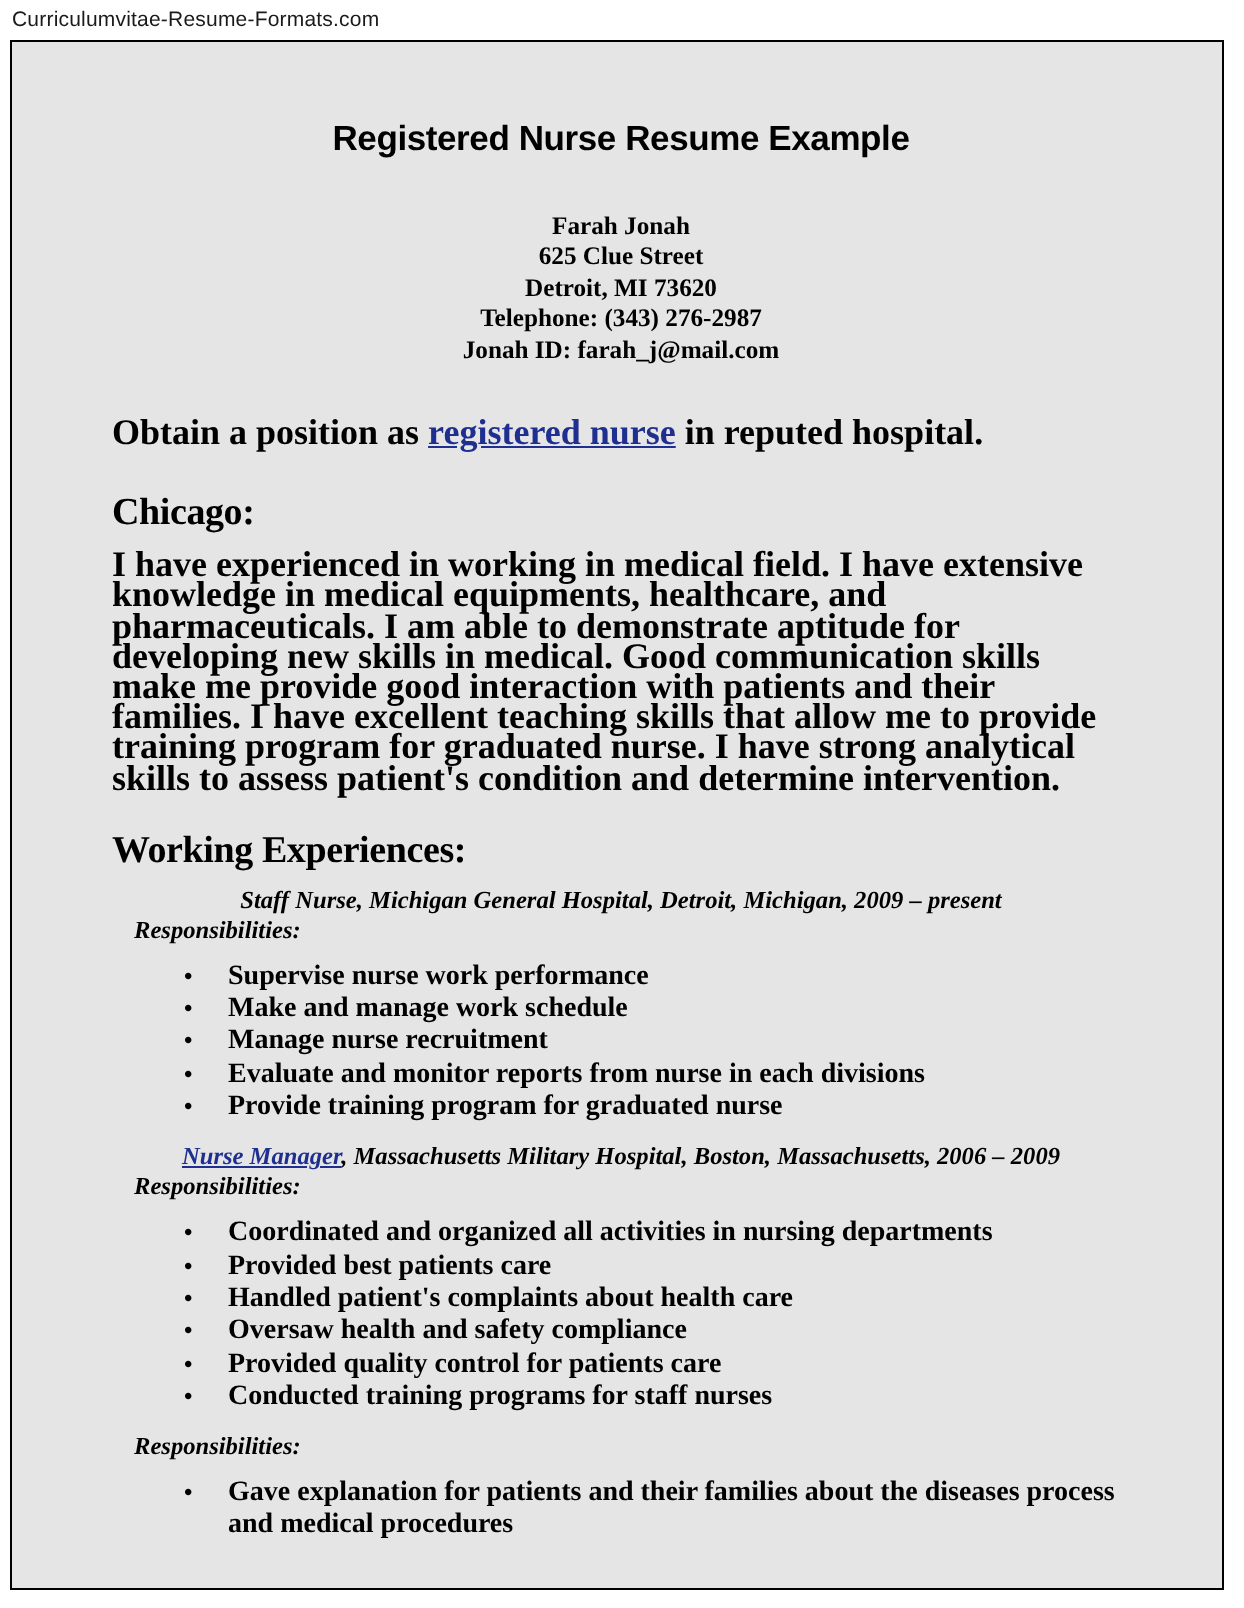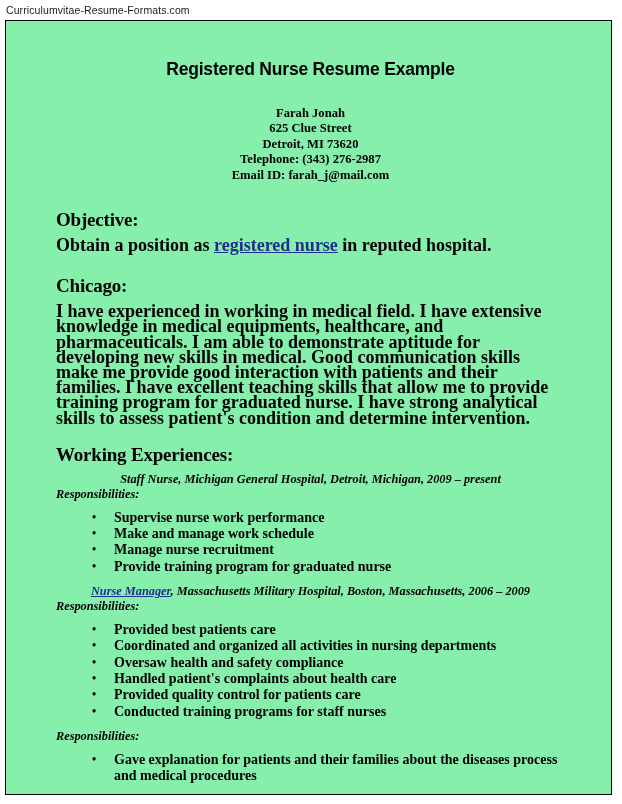--- a/index.html
+++ b/index.html
@@ -27,21 +27,21 @@
   }
 
   #page {
     position: absolute;
     left: 5px;
     top: 20px;
     width: 607px;
     height: 775px;
     border: 1.5px solid #000000;
     box-sizing: border-box;
-    background: #86efac;
+    background: #e5e5e5;
     overflow: hidden;
   }
 
   #sheet {
     padding: 38px 46px 0 50px;
   }
 
   .doc-title {
     text-align: center;
     font-family: "Liberation Sans", sans-serif;
@@ -93,21 +93,21 @@
     margin: 0;
     text-align: center;
   }
   .job-line a.doclink { font-style: italic; }
 
   .resp-label {
     font-size: 12.3px;
     font-weight: bold;
     font-style: italic;
     line-height: 15px;
-    margin: 0 0 8px 0;
+    margin: 0 0 8px 11px;
   }
 
   ul.bullets {
     list-style: none;
     margin: 0 0 9px 0;
     padding: 0 0 0 36px;
   }
   ul.bullets li {
     position: relative;
     font-size: 14px;
@@ -132,54 +132,54 @@
 <div id="page">
   <div id="sheet">
 
     <div class="doc-title">Registered Nurse Resume Example</div>
 
     <div class="contact-block">
       <div class="contact-line">Farah Jonah</div>
       <div class="contact-line">625 Clue Street</div>
       <div class="contact-line">Detroit, MI 73620</div>
       <div class="contact-line">Telephone: (343) 276-2987</div>
-      <div class="contact-line">Email ID: farah_j@mail.com</div>
+      <div class="contact-line">Jonah ID: farah_j@mail.com</div>
     </div>
 
-    <div class="section-heading">Objective:</div>
     <p class="body-text"><span>Obtain a position as </span><a class="doclink" href="#">registered nurse</a><span> in reputed hospital.</span></p>
 
     <div class="gap-objective"></div>
 
     <div class="section-heading">Chicago:</div>
     <p class="body-text">I have experienced in working in medical field. I have extensive knowledge in medical equipments, healthcare, and pharmaceuticals. I am able to demonstrate aptitude for developing new skills in medical. Good communication skills make me provide good interaction with patients and their families. I have excellent teaching skills that allow me to provide training program for graduated nurse. I have strong analytical skills to assess patient's condition and determine intervention.</p>
 
     <div class="gap-profile"></div>
 
     <div class="section-heading tight">Working Experiences:</div>
 
     <div>
       <p class="job-line"><span>Staff Nurse</span><span>, Michigan General Hospital, Detroit, Michigan, 2009 – present</span></p>
       <p class="resp-label">Responsibilities:</p>
       <ul class="bullets">
         <li>Supervise nurse work performance</li>
         <li>Make and manage work schedule</li>
         <li>Manage nurse recruitment</li>
+        <li>Evaluate and monitor reports from nurse in each divisions</li>
         <li>Provide training program for graduated nurse</li>
       </ul>
     </div>
 
     <div>
       <p class="job-line"><a class="doclink" href="#">Nurse Manager</a><span>, Massachusetts Military Hospital, Boston, Massachusetts, 2006 – 2009</span></p>
       <p class="resp-label">Responsibilities:</p>
       <ul class="bullets">
+        <li>Coordinated and organized all activities in nursing departments</li>
         <li>Provided best patients care</li>
-        <li>Coordinated and organized all activities in nursing departments</li>
+        <li>Handled patient's complaints about health care</li>
         <li>Oversaw health and safety compliance</li>
-        <li>Handled patient's complaints about health care</li>
         <li>Provided quality control for patients care</li>
         <li>Conducted training programs for staff nurses</li>
       </ul>
     </div>
 
     <div>
       <p class="resp-label">Responsibilities:</p>
       <ul class="bullets">
         <li>Gave explanation for patients and their families about the diseases process and medical procedures</li>
 

